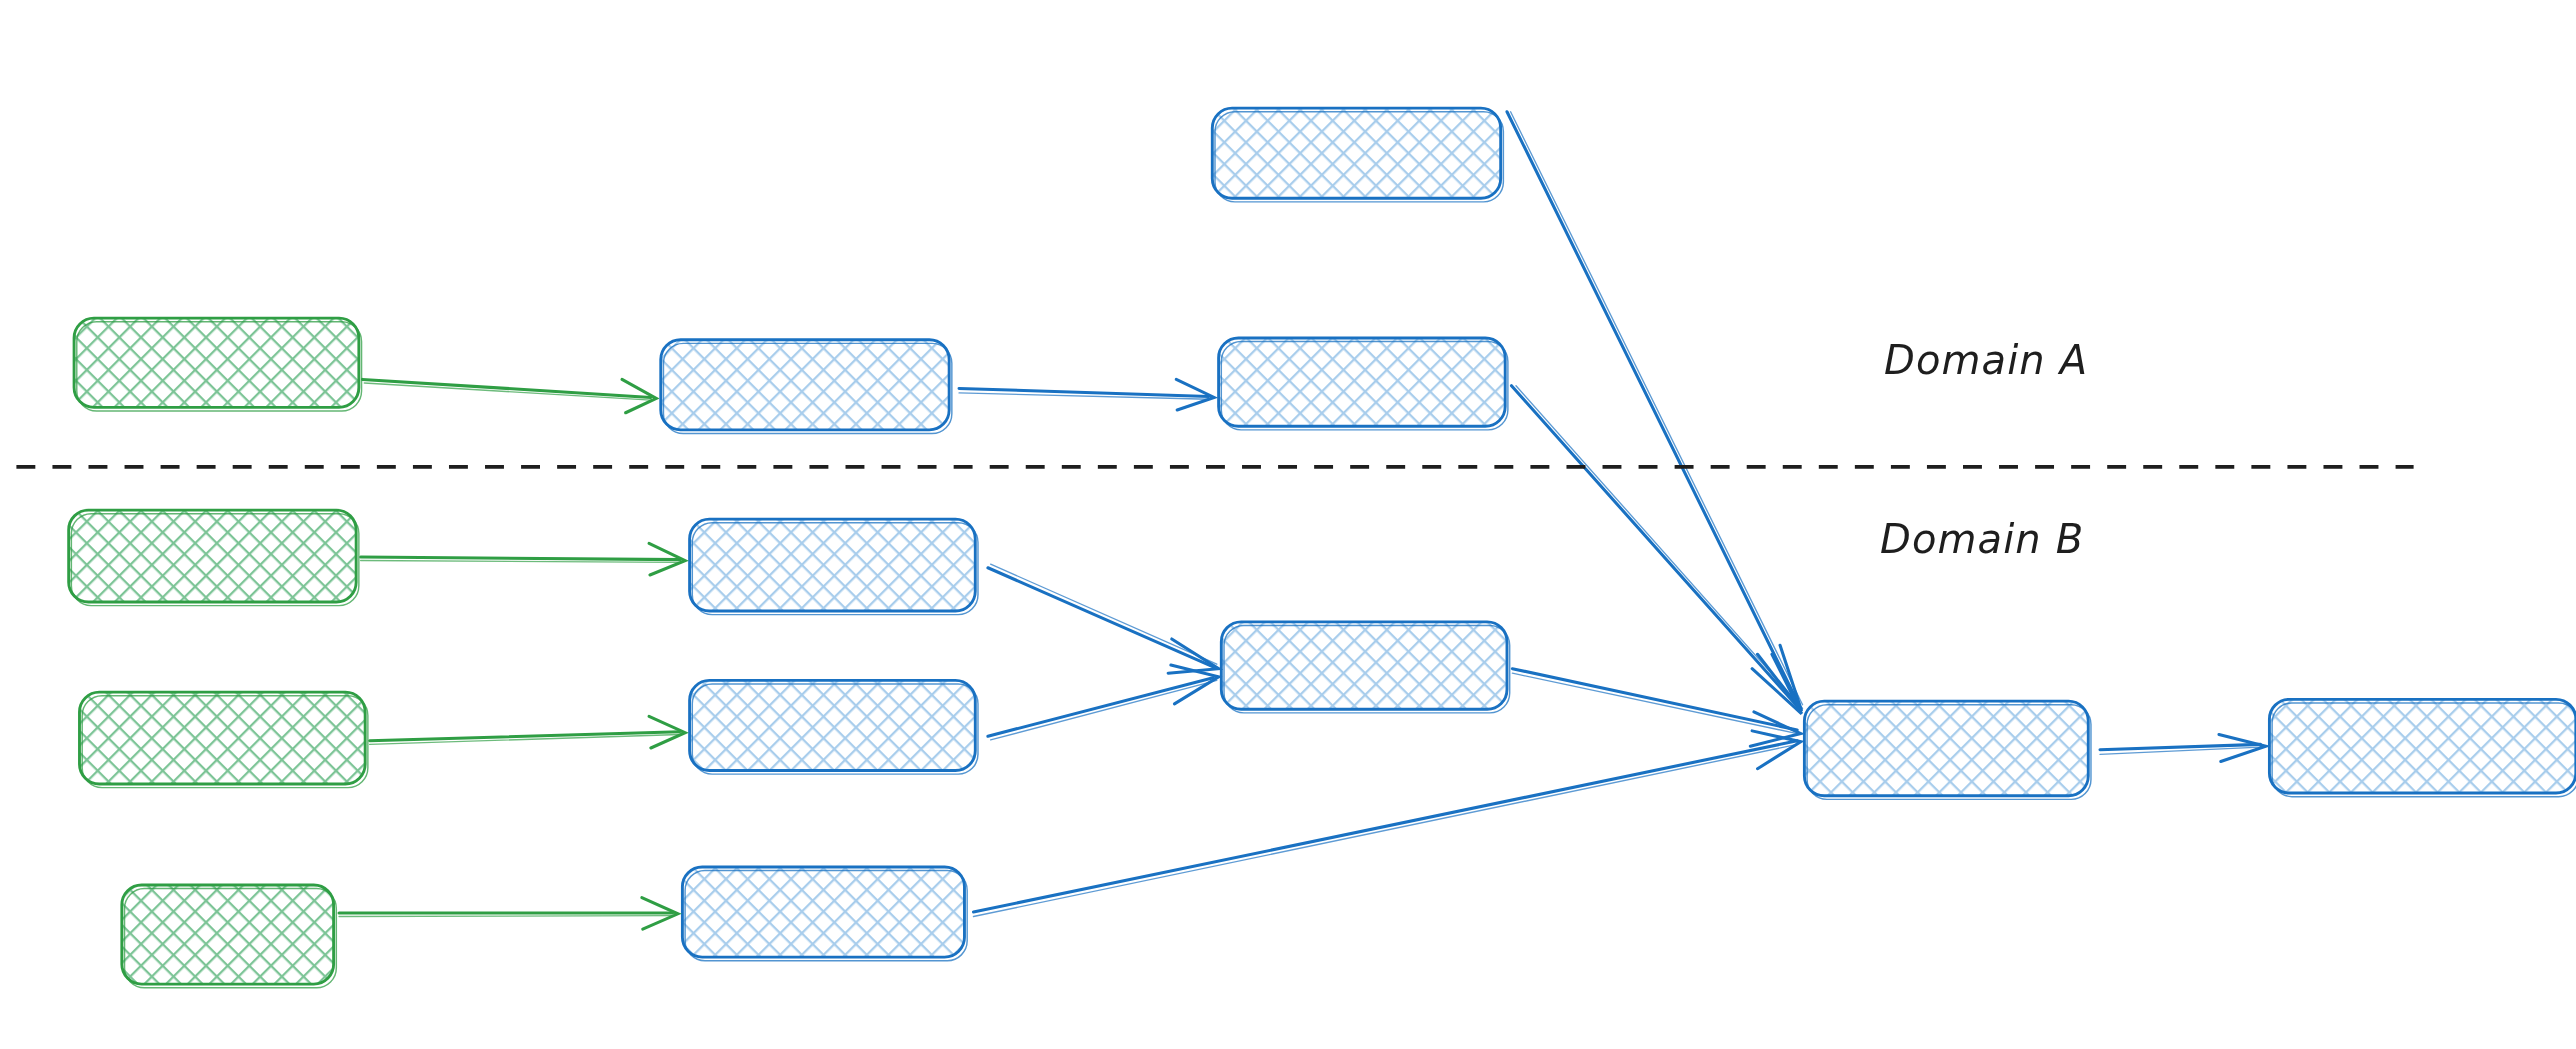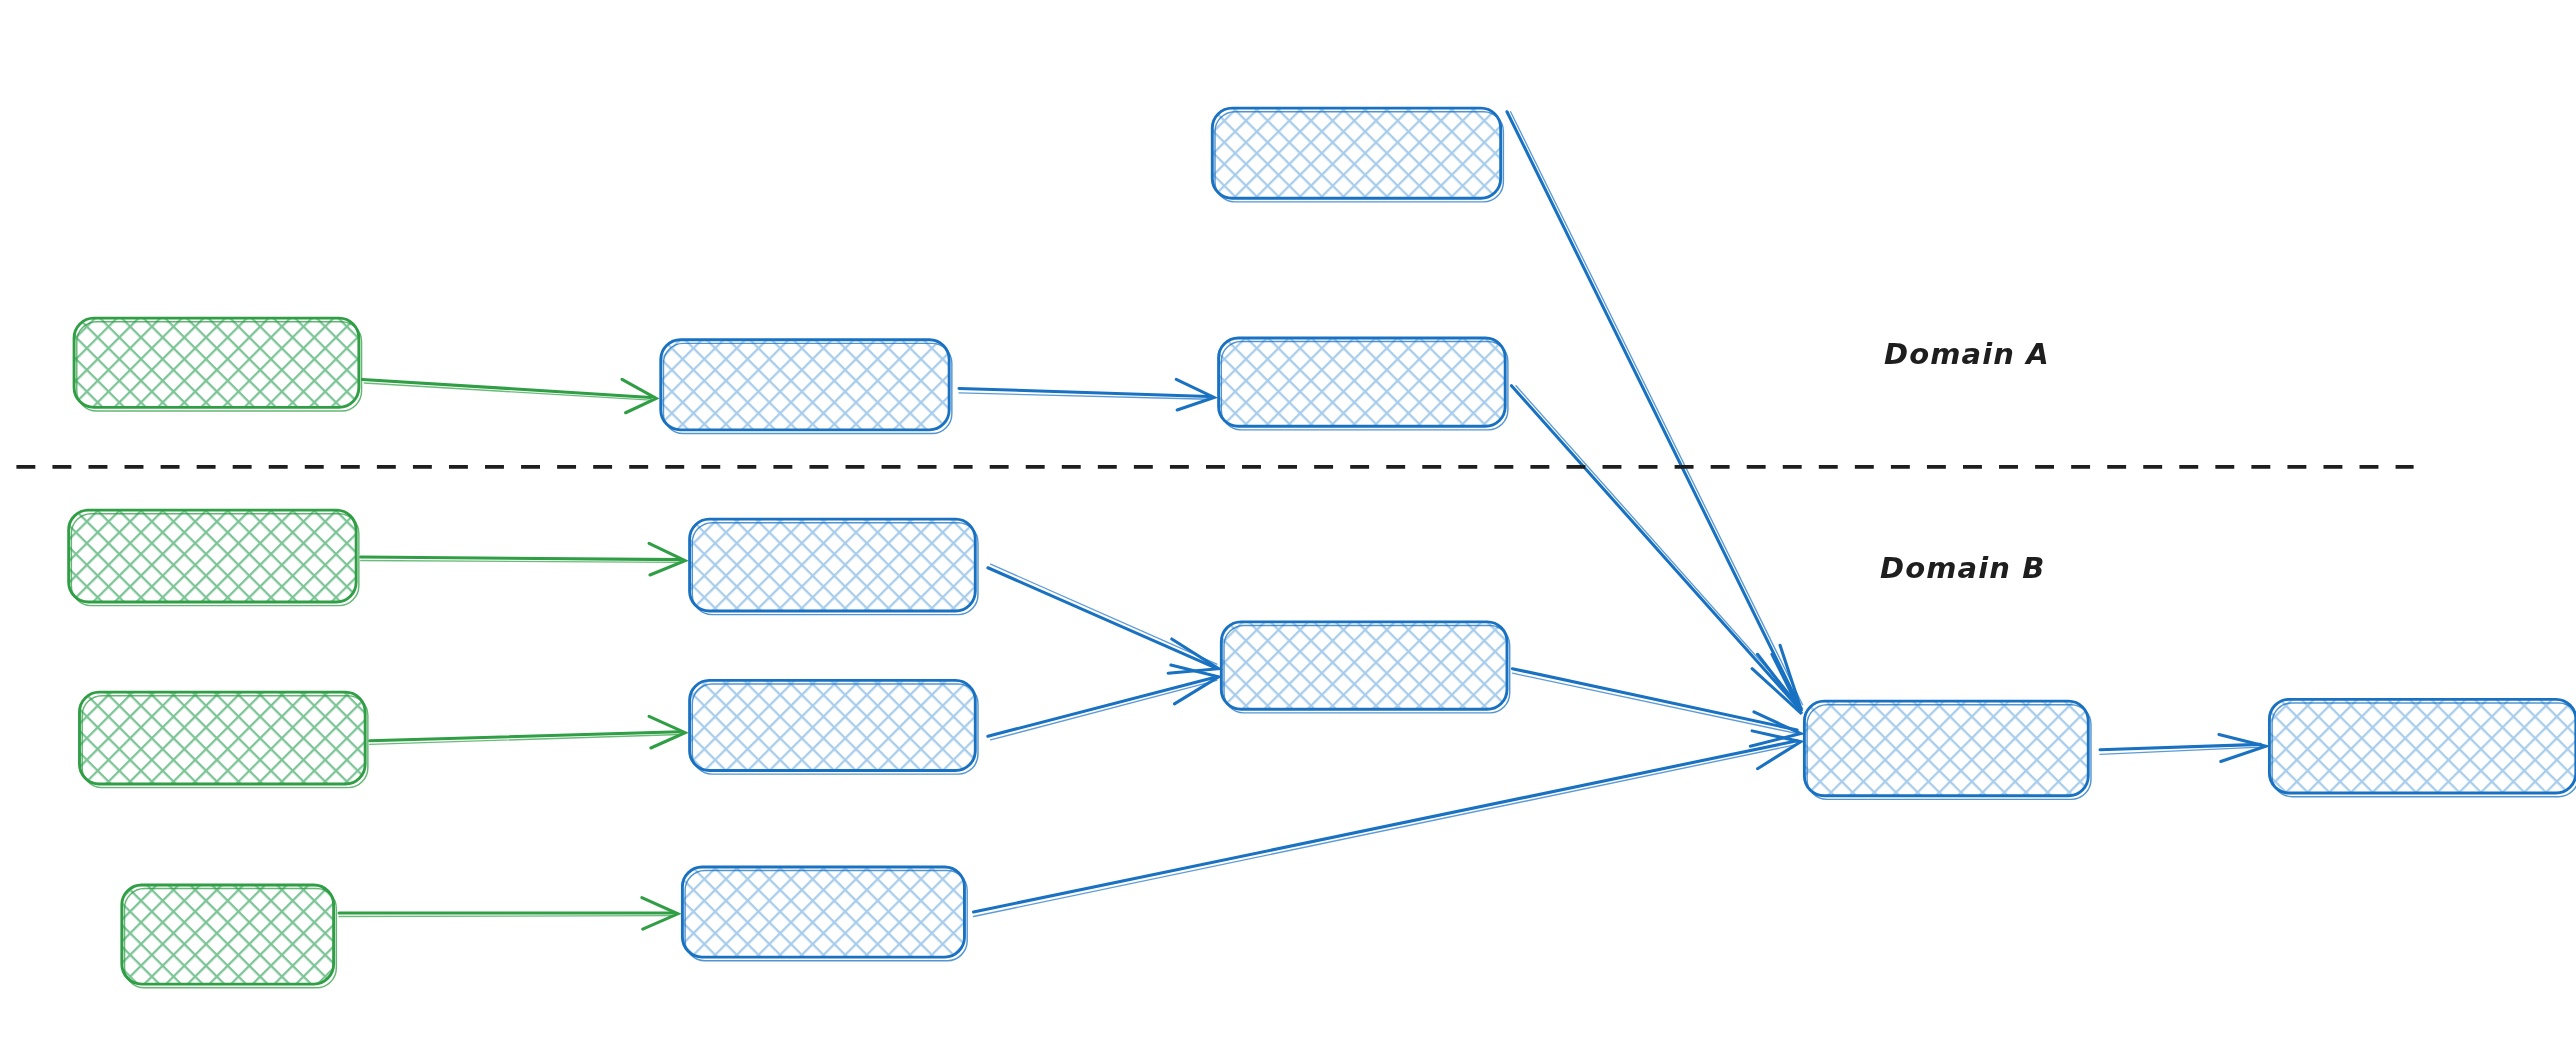--- a/index.html
+++ b/index.html
@@ -17,29 +17,29 @@
   #canvas {
     position: absolute;
     top: 0;
     left: 0;
     width: 2576px;
     height: 1049px;
   }
   .domain-label {
     position: absolute;
     font-family: "DejaVu Sans", sans-serif;
-    font-size: 29px;
+    font-size: 40px;
     color: #1e1e1e;
     letter-spacing: 1.1px;
     white-space: nowrap;
     font-style: italic;
-    font-weight: 700;
+    font-weight: 400;
   }
   #domain-a-label { left: 1884px; top: 337px; }
-  #domain-b-label { left: 1880px; top: 551px; }
+  #domain-b-label { left: 1880px; top: 516px; }
 </style>
 </head>
 <body>
 
 <svg id="canvas" viewBox="0 0 2858 1164" xmlns="http://www.w3.org/2000/svg">
   <defs>
     <pattern id="hatch-green" width="17" height="17" patternUnits="userSpaceOnUse" patternTransform="rotate(45)">
       <rect width="17" height="17" fill="#ffffff"></rect>
       <line x1="0" y1="0" x2="0" y2="17" stroke="#7cc496" stroke-width="5"></line>
       <line x1="0" y1="0" x2="17" y2="0" stroke="#7cc496" stroke-width="5"></line>

